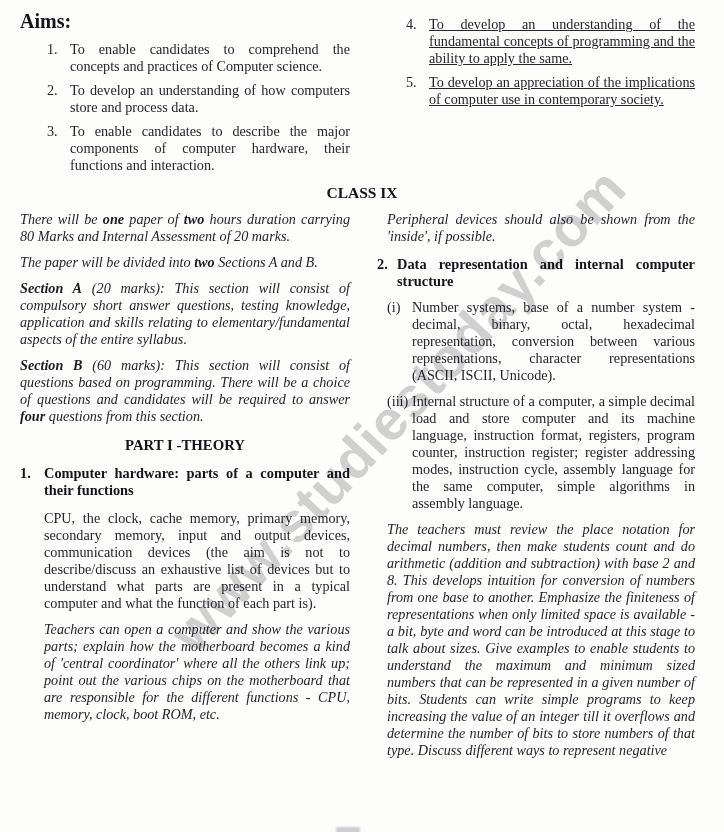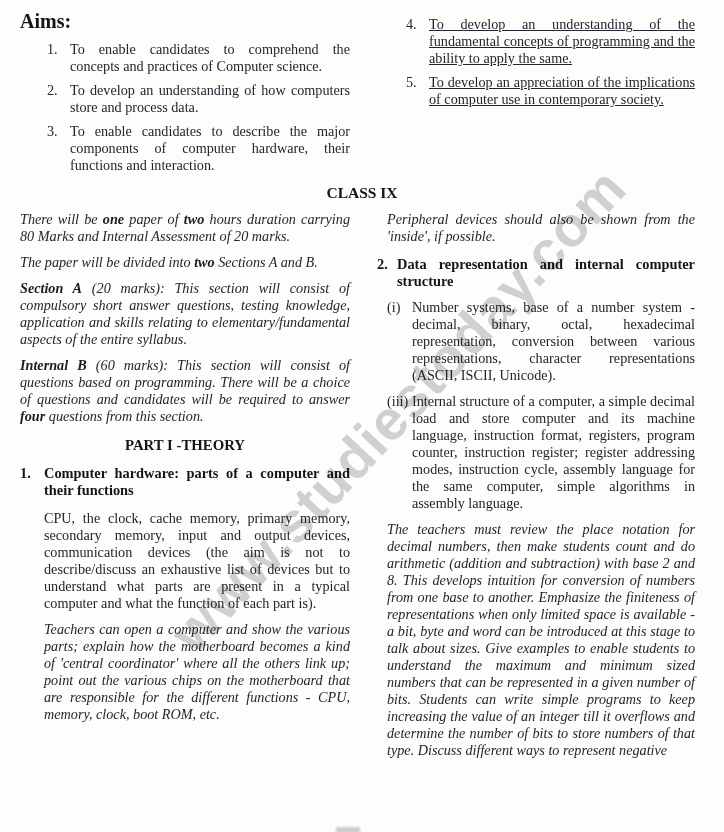--- a/index.html
+++ b/index.html
@@ -102,21 +102,21 @@
       </div>
     </div>
 
     <div class="class-head">CLASS IX</div>
 
     <div class="bodysec">
       <div class="colL">
         <p class="ital j">There will be <b>one</b> paper of <b>two</b> hours duration carrying 80 Marks and Internal Assessment of 20 marks.</p>
         <p class="ital j">The paper will be divided into <b>two</b> Sections A and B.</p>
         <p class="ital j"><b>Section A</b> (20 marks): This section will consist of compulsory short answer questions, testing knowledge, application and skills relating to elementary/fundamental aspects of the entire syllabus.</p>
-        <p class="ital j"><b>Internal B</b> (60 marks): This section will consist of questions based on programming. There will be a choice of questions and candidates will be required to answer <b>four</b> questions from this section.</p>
+        <p class="ital j"><b>Section B</b> (60 marks): This section will consist of questions based on programming. There will be a choice of questions and candidates will be required to answer <b>four</b> questions from this section.</p>
 
         <div class="part-head">PART I -THEORY</div>
 
         <div class="topic">
           <span class="tn">1.</span>
           <span class="tt">Computer hardware: parts of a computer and their functions</span>
         </div>
         <div class="indent">
           <p class="j body-first">CPU, the clock, cache memory, primary memory, secondary memory, input and output devices, communication devices (the aim is not to describe/discuss an exhaustive list of devices but to understand what parts are present in a typical computer and what the function of each part is).</p>
           <p class="ital j">Teachers can open a computer and show the various parts; explain how the motherboard becomes a kind of 'central coordinator' where all the others link up; point out the various chips on the motherboard that are responsible for the different functions - CPU, memory, clock, boot ROM, etc.</p>

